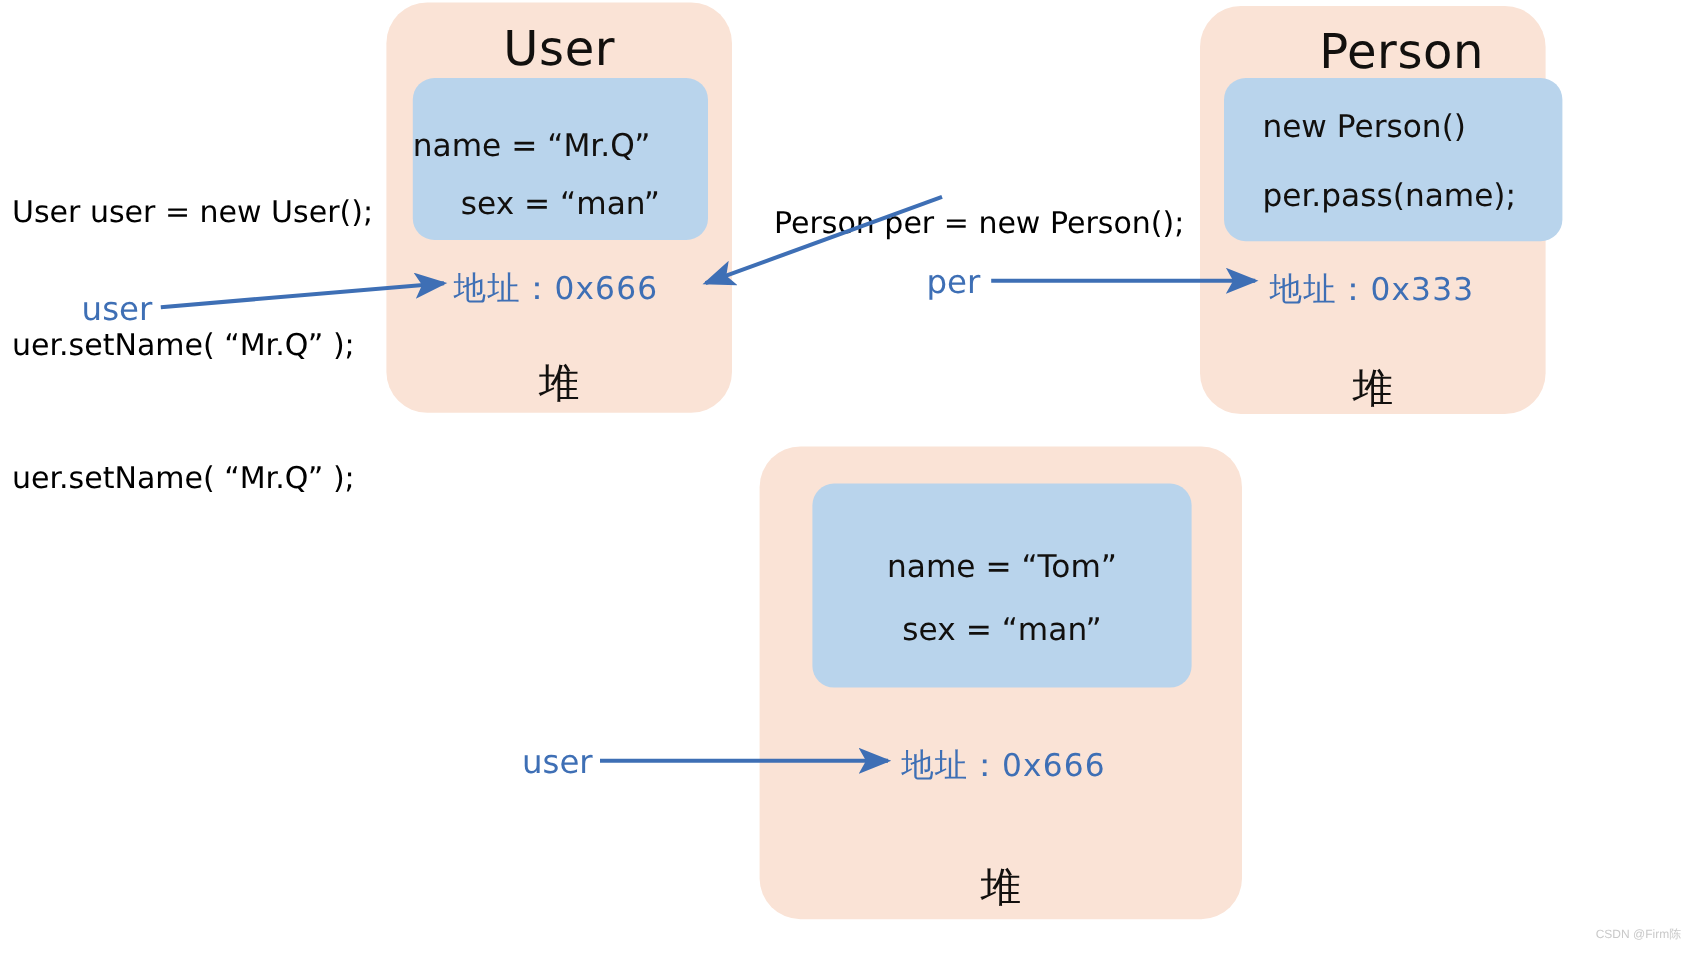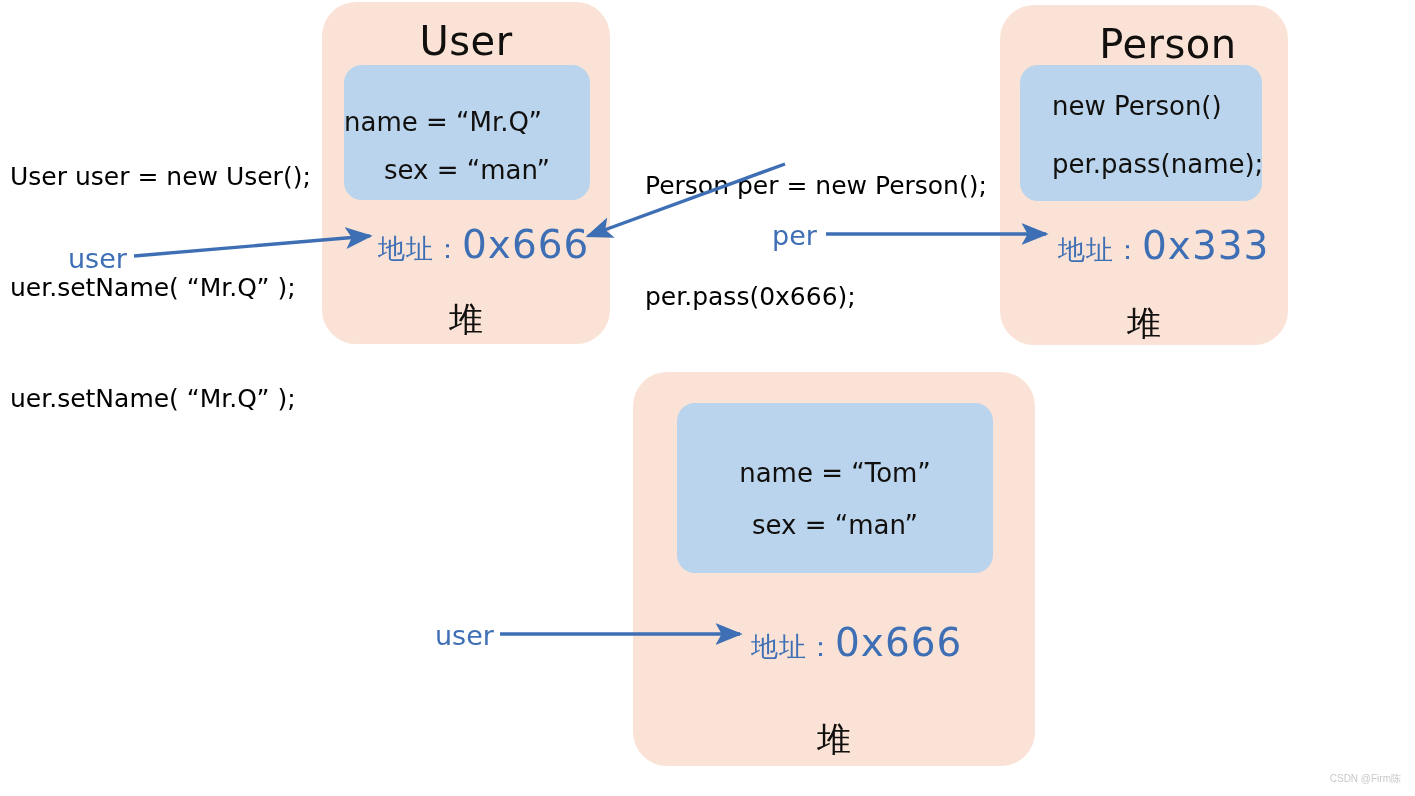--- a/index.html
+++ b/index.html
@@ -47,21 +47,21 @@
     font-family: "DejaVu Sans", sans-serif;
   }
   .addr-line {
     position: absolute;
     white-space: nowrap;
     color: #3E6FB5;
     font-size: 27px;
     font-family: "DejaVu Sans", sans-serif;
   }
   .addr-line .addr-label { letter-spacing: 1px; }
-  .addr-line .addr-value { font-size: 39px; letter-spacing: 1px; }
+  .addr-line .addr-value { font-size: 26px; letter-spacing: 1px; }
   .heap-word {
     position: absolute;
     left: 0;
     right: 0;
     text-align: center;
     color: #12100e;
     font-size: 34px;
     font-family: "DejaVu Sans", sans-serif;
     white-space: nowrap;
   }
@@ -109,21 +109,20 @@
 <div id="canvas">
 
   <div class="code-block" style="left:10px; top:84px;">
     <div>User user = new User();</div>
     <div>uer.setName( “Mr.Q” );</div>
     <div>uer.setName( “Mr.Q” );</div>
   </div>
 
   <div class="code-block" style="left:645px; top:93px;">
     <div>Person per = new Person();</div>
-    <div>per.pass(0x666);</div>
   </div>
 
 
   <div class="heap-card" style="left:322px; top:2px; width:288px; height:342px;">
 
     <div class="card-title" style="top:16px;">User</div>
 
     <div class="field-box" style="left:22px; top:63px; width:246px; height:135px;">
       <div class="field-line" style="left:0; right:0; text-align:left; top:42px;">name =  “Mr.Q”</div>
       <div class="field-line" style="left:0; right:0; text-align:center; top:90px;">sex =  “man”</div>
@@ -133,21 +132,21 @@
       <span class="addr-label">地址：</span><span class="addr-value">0x666</span>
     </div>
 
     <div class="heap-word" style="top:295px;">堆</div>
   </div>
 
   <div class="heap-card" style="left:1000px; top:5px; width:288px; height:340px;">
 
     <div class="card-title" style="top:16px;padding-left:48px;">Person</div>
 
-    <div class="field-box" style="left:20px; top:60px; width:242px; height:136px;">
+    <div class="field-box" style="left:20px; top:60px; width:242px; height:136px;padding-left:40px;">
       <div class="field-line" style="left:32px; top:26px;">new Person()</div>
       <div class="field-line" style="left:32px; top:84px;">per.pass(name);</div>
     </div>
 
     <div class="addr-line" style="left:58px; top:218px;">
       <span class="addr-label">地址：</span><span class="addr-value">0x333</span>
     </div>
 
     <div class="heap-word" style="top:296px;">堆</div>
   </div>

